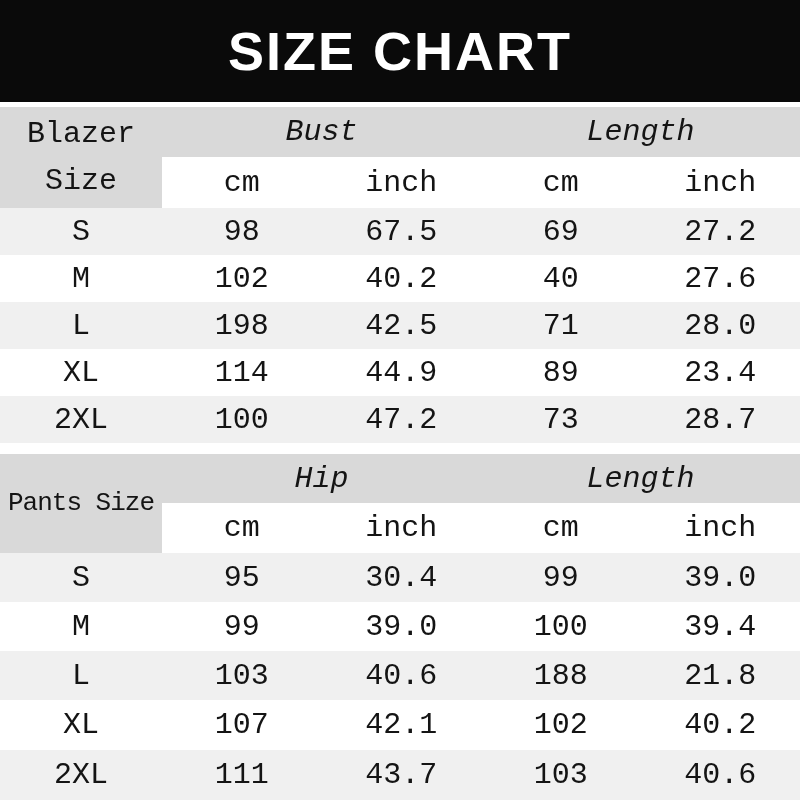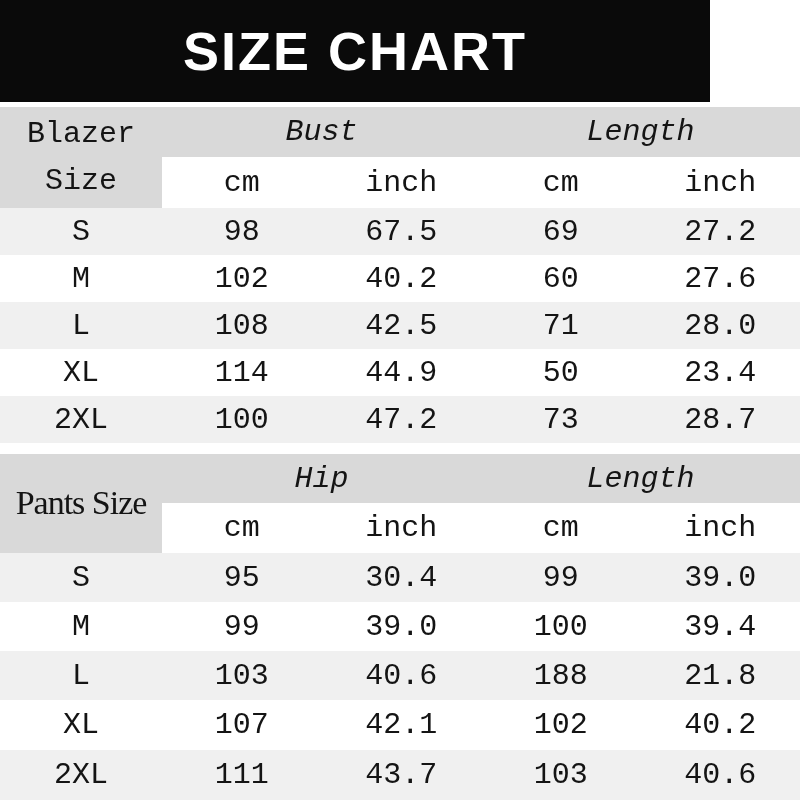--- a/index.html
+++ b/index.html
@@ -11,21 +11,21 @@
     --text:#141414;
   }
   *{margin:0;padding:0;box-sizing:border-box;}
   html,body{width:800px;height:800px;overflow:hidden;background:#ffffff;}
   body{
     font-family:"Liberation Mono","DejaVu Sans Mono",monospace;
     color:var(--text);
   }
   
   .banner{
-    width:710px;height:102px;
+    width:800px;height:102px;
     background:var(--banner-bg);
     display:flex;align-items:center;justify-content:center;
   }
   .banner-title{
     font-family:"Liberation Sans","DejaVu Sans",sans-serif;
     font-weight:bold;
     font-size:54px;
     letter-spacing:2px;
     color:var(--banner-text);
     white-space:nowrap;
@@ -48,21 +48,21 @@
   }
   col.c-size{width:162px;}
   col.c-val{width:159.5px;}
   
   .group-cell{background:var(--header-gray);font-style:italic;}
   .label-cell{
     background:var(--header-gray);
     vertical-align:middle;
   }
   .label-cell .label-line{line-height:1.55;}
-  .t-pants .label-cell{font-size:34px;letter-spacing:-1px;font-family:Liberation Serif, serif;}
+  .t-pants .label-cell{font-size:26px;letter-spacing:-1px;}
   .unit-cell{background:var(--row-white);}
   
   .t-blazer .hrow1 td{height:50px;}
   .t-blazer .hrow2 td{height:51px;}
   .t-blazer .drow  td{height:47px;}
   .t-pants  .hrow1 td{height:49px;}
   .t-pants  .hrow2 td{height:50px;}
   .t-pants  .drow  td{height:49px;}
   .t-pants  .drow-tall td{height:50px;}
   
@@ -103,35 +103,35 @@
       <td class="size-cell">S</td>
       <td>98</td>
       <td>67.5</td>
       <td>69</td>
       <td>27.2</td>
     </tr>
     <tr class="drow">
       <td class="size-cell">M</td>
       <td>102</td>
       <td>40.2</td>
-      <td>60</td>
+      <td>40</td>
       <td>27.6</td>
     </tr>
     <tr class="drow alt">
       <td class="size-cell">L</td>
-      <td>108</td>
+      <td>198</td>
       <td>42.5</td>
       <td>71</td>
       <td>28.0</td>
     </tr>
     <tr class="drow">
       <td class="size-cell">XL</td>
       <td>114</td>
       <td>44.9</td>
-      <td>50</td>
+      <td>89</td>
       <td>23.4</td>
     </tr>
     <tr class="drow alt">
       <td class="size-cell">2XL</td>
       <td>100</td>
       <td>47.2</td>
       <td>73</td>
       <td>28.7</td>
     </tr>
   </tbody>

